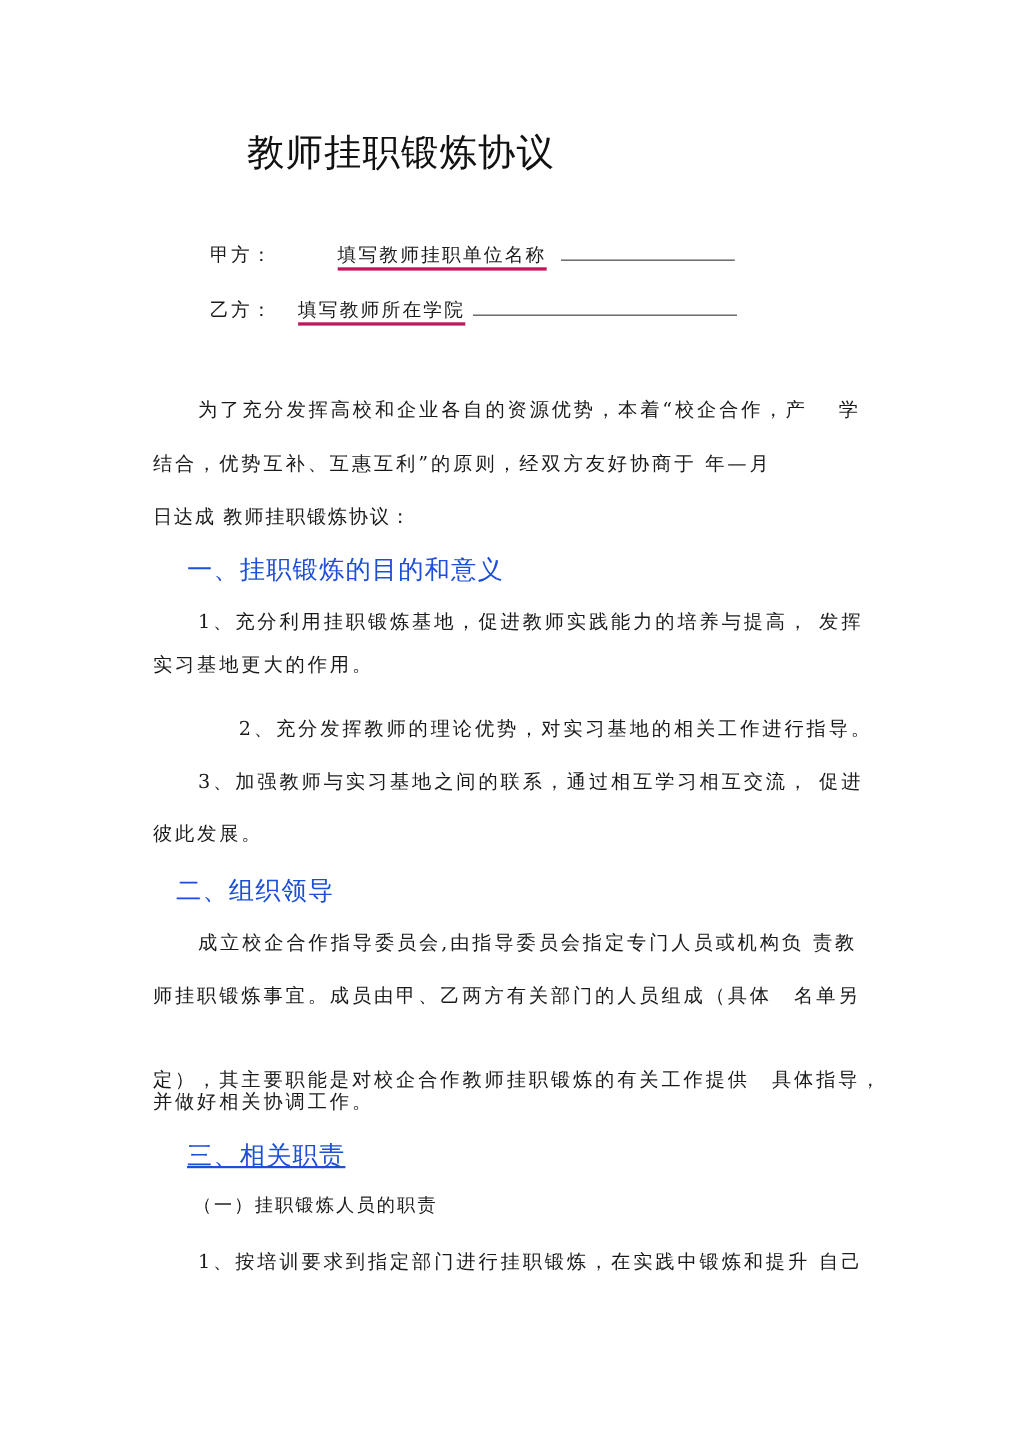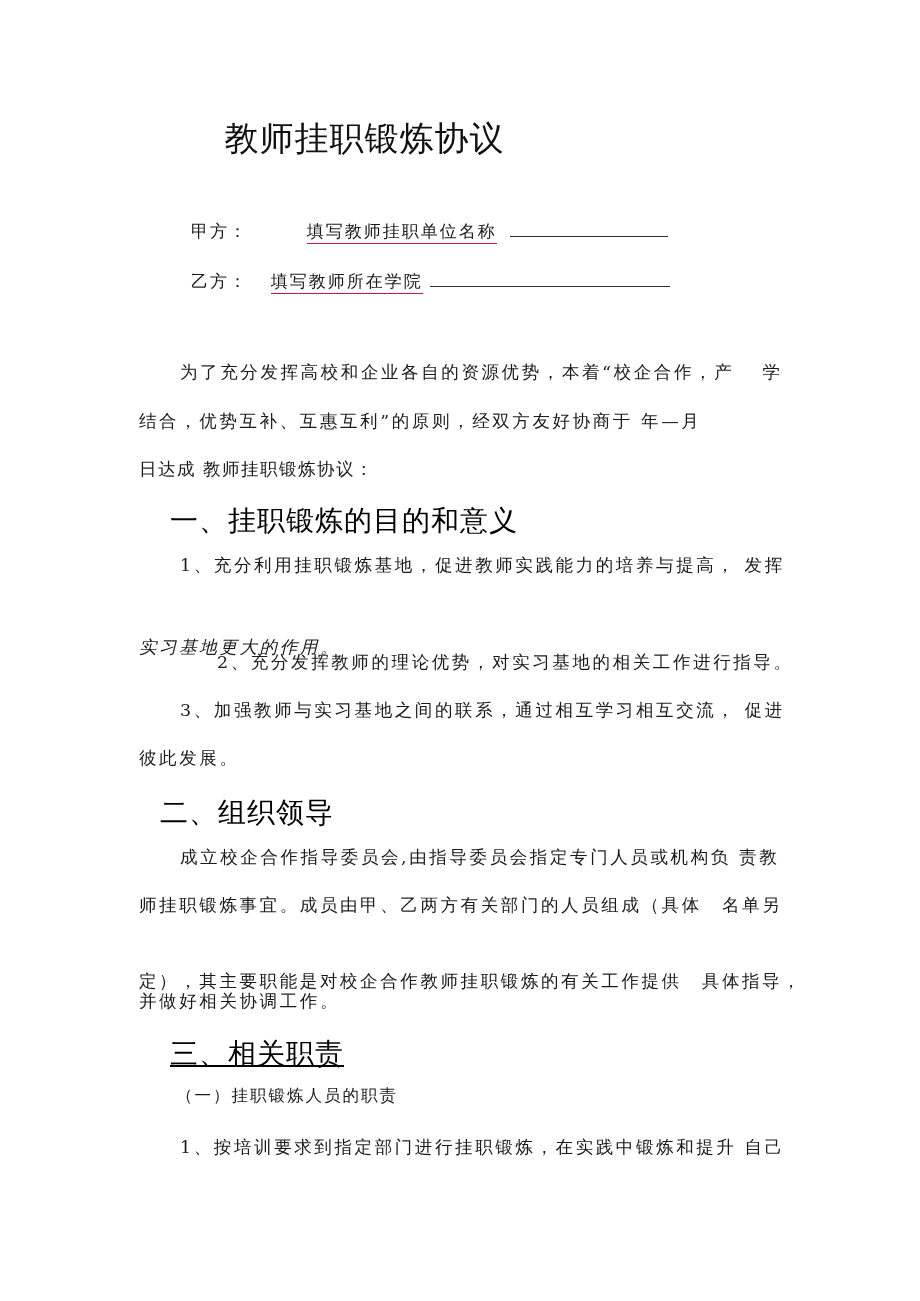--- a/index.html
+++ b/index.html
@@ -2,24 +2,24 @@
 <html><head>
 <meta charset="utf-8">
 <style>
   html, body { margin: 0; padding: 0; background: #ffffff; }
   body { width: 920px; height: 1301px; position: relative; overflow: hidden;
          font-family: "DejaVu Serif", "Liberation Serif", serif; color: #1a1a1a; }
   .abs { position: absolute; white-space: nowrap; }
   .title { font-family: Liberation Mono, monospace; font-size: 34px;
            left: 0; width: 729px; text-align: center; top: 116px; letter-spacing: 1px; color: #111; }
   .party { font-size: 17px; letter-spacing: 2px; }
-  .fill { border-bottom: 1px solid #be185d; display: inline-block; }
+  .fill { border-bottom: 3px solid #be185d; display: inline-block; }
   .blank { border-bottom: 1px solid #333; display: inline-block; height: 18px; vertical-align: baseline; }
   .body-text { font-size: 17.5px; letter-spacing: 2.6px; }
-  .heading { font-family: "DejaVu Sans", "Liberation Sans", sans-serif; font-size: 28px; letter-spacing: 1px; color: #000000; }
+  .heading { font-family: "DejaVu Sans", "Liberation Sans", sans-serif; font-size: 23px; letter-spacing: 1px; color: #1d4ed8; }
   .sub { font-size: 16.5px; letter-spacing: 2px; text-align: center; }
 </style>
 </head>
 <body>
 
 <div>
 
   <div class="abs title">教师挂职锻炼协议</div>
 
   <div class="abs party" style="left:191px; top:218px;">
@@ -35,21 +35,21 @@
     <span class="fill">填写教师所在学院</span>
     <span class="blank" style="width:240px;"></span>
   </div>
 
   <div class="abs body-text" style="left:180px; top:360px;">为了充分发挥高校和企业各自的资源优势，本着“校企合作，产　 学</div>
   <div class="abs body-text" style="left:139px; top:409px;">结合，优势互补、互惠互利”的原则，经双方友好协商于 年—月</div>
   <div class="abs body-text" style="left:139px; top:457px; letter-spacing:1.5px;">日达成 教师挂职锻炼协议：</div>
 
   <div class="abs heading" style="left:170px; top:502px;">一、挂职锻炼的目的和意义</div>
   <div class="abs body-text" style="left:180px; top:553px;">1、充分利用挂职锻炼基地，促进教师实践能力的培养与提高， 发挥</div>
-  <div class="abs body-text" style="left:139px; top:635px;font-style:italic;">实习基地更大的作用。</div>
+  <div class="abs body-text" style="left:139px; top:592px;">实习基地更大的作用。</div>
   <div class="abs body-text" style="left:180px; top:650px;margin-left:37px;">2、充分发挥教师的理论优势，对实习基地的相关工作进行指导。</div>
   <div class="abs body-text" style="left:180px; top:698px;">3、加强教师与实习基地之间的联系，通过相互学习相互交流， 促进</div>
   <div class="abs body-text" style="left:139px; top:746px;">彼此发展。</div>
 
   <div class="abs heading" style="left:160px; top:794px;">二、组织领导</div>
   <div class="abs body-text" style="left:180px; top:845px;">成立校企合作指导委员会,由指导委员会指定专门人员或机构负 责教</div>
   <div class="abs body-text" style="left:139px; top:893px;">师挂职锻炼事宜。成员由甲、乙两方有关部门的人员组成（具体　名单另</div>
   <div class="abs body-text" style="left:139px; top:969px;">定），其主要职能是对校企合作教师挂职锻炼的有关工作提供　具体指导，</div>
   <div class="abs body-text" style="left:139px; top:989px;">并做好相关协调工作。</div>
 

